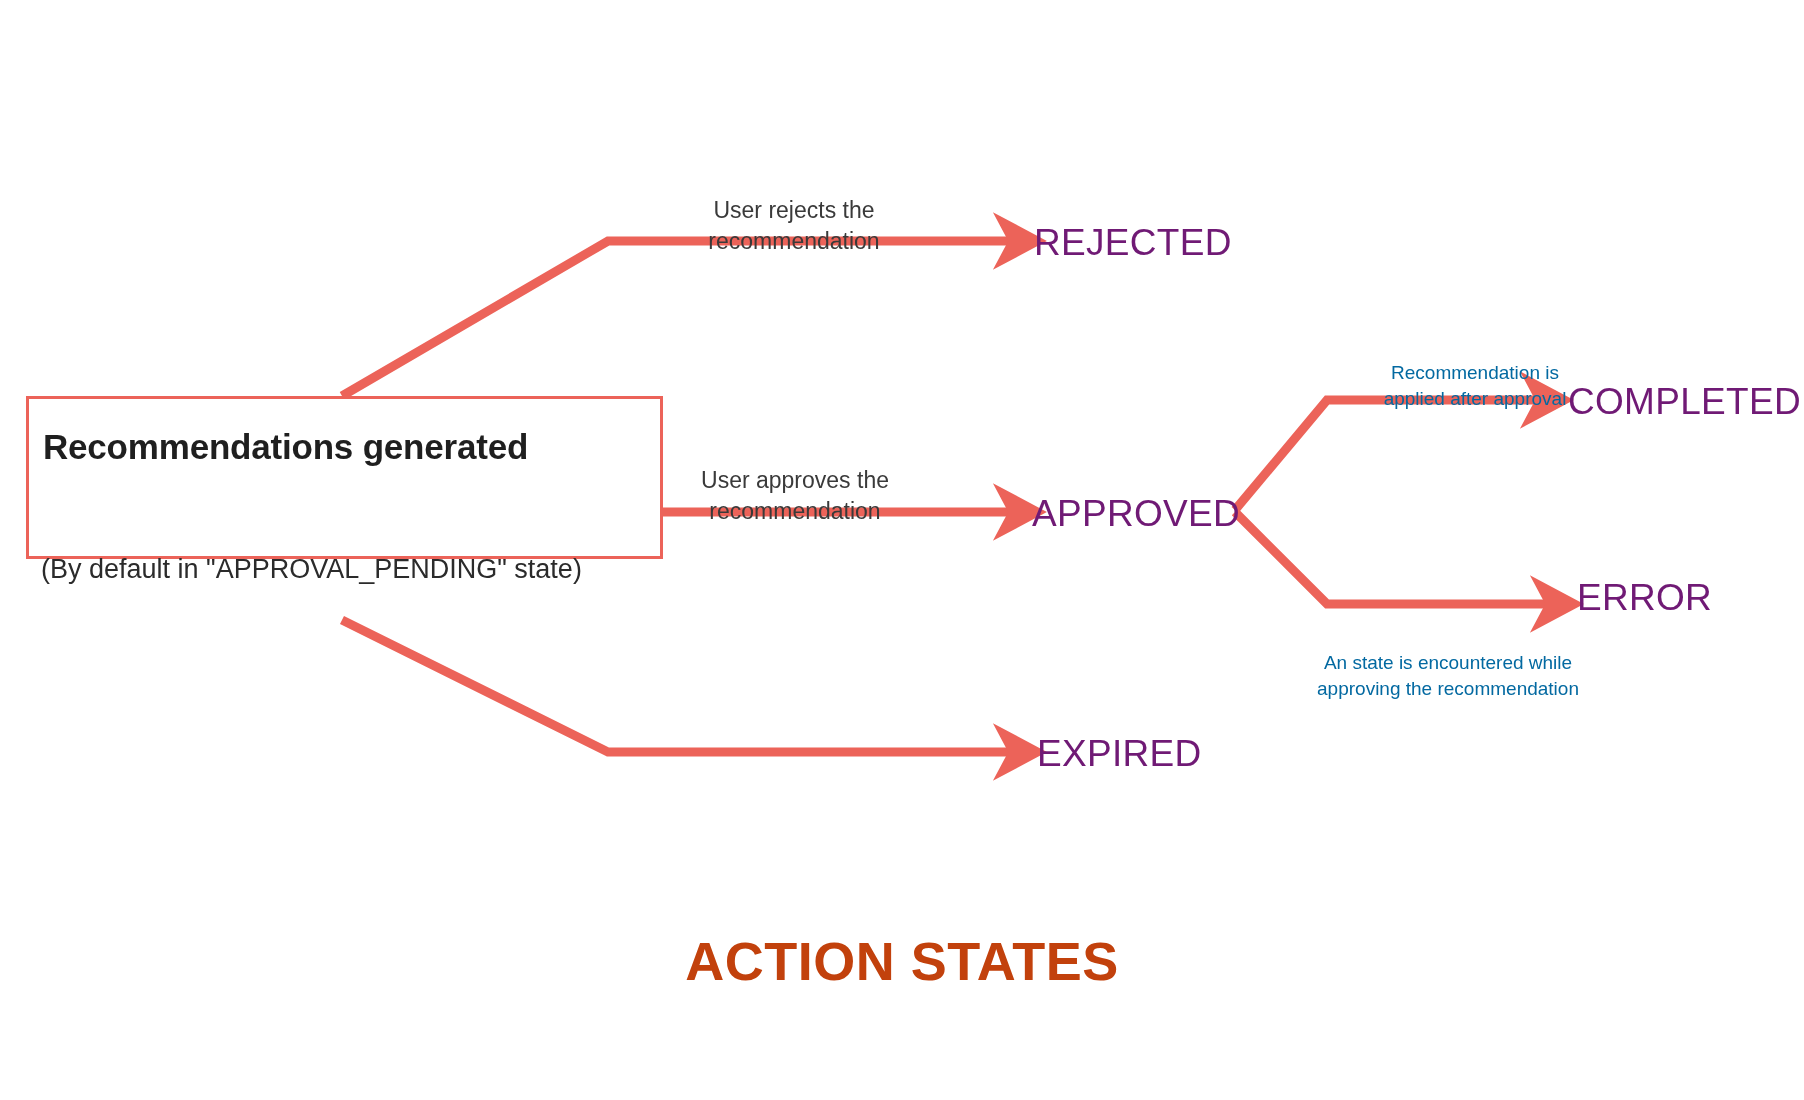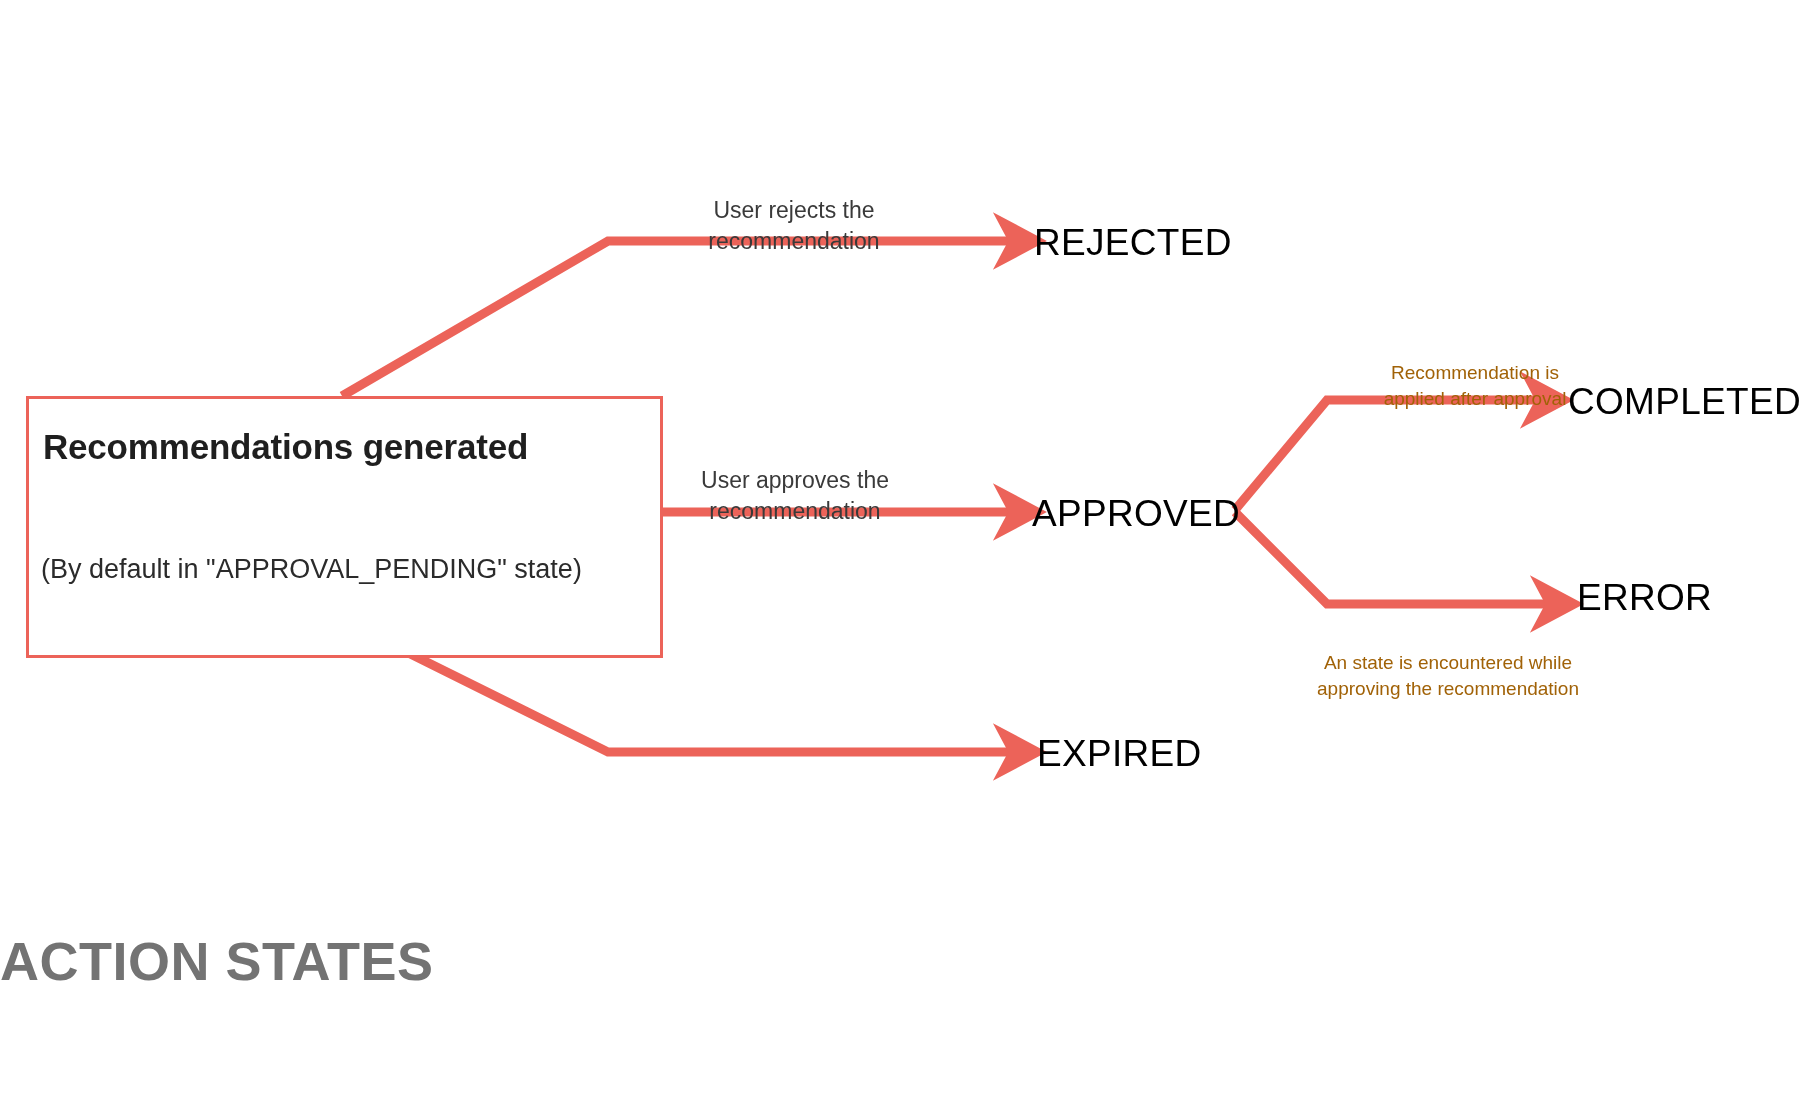--- a/index.html
+++ b/index.html
@@ -26,21 +26,21 @@
     height: 1100px;
     pointer-events: none;
   }
 
   
   .source-box {
     position: absolute;
     left: 26px;
     top: 396px;
     width: 637px;
-    height: 262px;
+    height: 163px;
     border: 3px solid #EC6359;
     box-sizing: border-box;
     background: #ffffff;
   }
   .source-title {
     position: absolute;
     left: 14px;
     top: 23px;
     width: 610px;
     font-size: 35px;
@@ -58,51 +58,52 @@
     font-weight: 400;
     color: #2b2b2b;
     line-height: 1.3;
   }
 
   
   .state-label {
     position: absolute;
     font-size: 37px;
     font-weight: 400;
-    color: #000000;
+    color: #701a75;
     white-space: nowrap;
     letter-spacing: 0.3px;
   }
 
   
   .edge-caption {
     position: absolute;
     font-size: 23px;
     font-weight: 400;
     color: #3a3a3a;
     line-height: 1.33;
     text-align: center;
     white-space: nowrap;
     margin-top: 27px;
   }
   .edge-caption.small {
     font-size: 19px;
-    color: #a16207;
+    color: #0369a1;
     line-height: 1.38;
   }
 
   
   .footer-title {
     position: absolute;
     left: 0;
     top: 930px;
     width: 1804px;
+    text-align: center;
     font-size: 54px;
     font-weight: bold;
-    color: #737373;
+    color: #c2410c;
     letter-spacing: 0.5px;
   }
 </style>
 </head>
 <body>
 
 <div id="canvas">
 
   <svg id="wires" viewBox="0 0 1804 1100" width="1804" height="1100" xmlns="http://www.w3.org/2000/svg">
     <defs>

